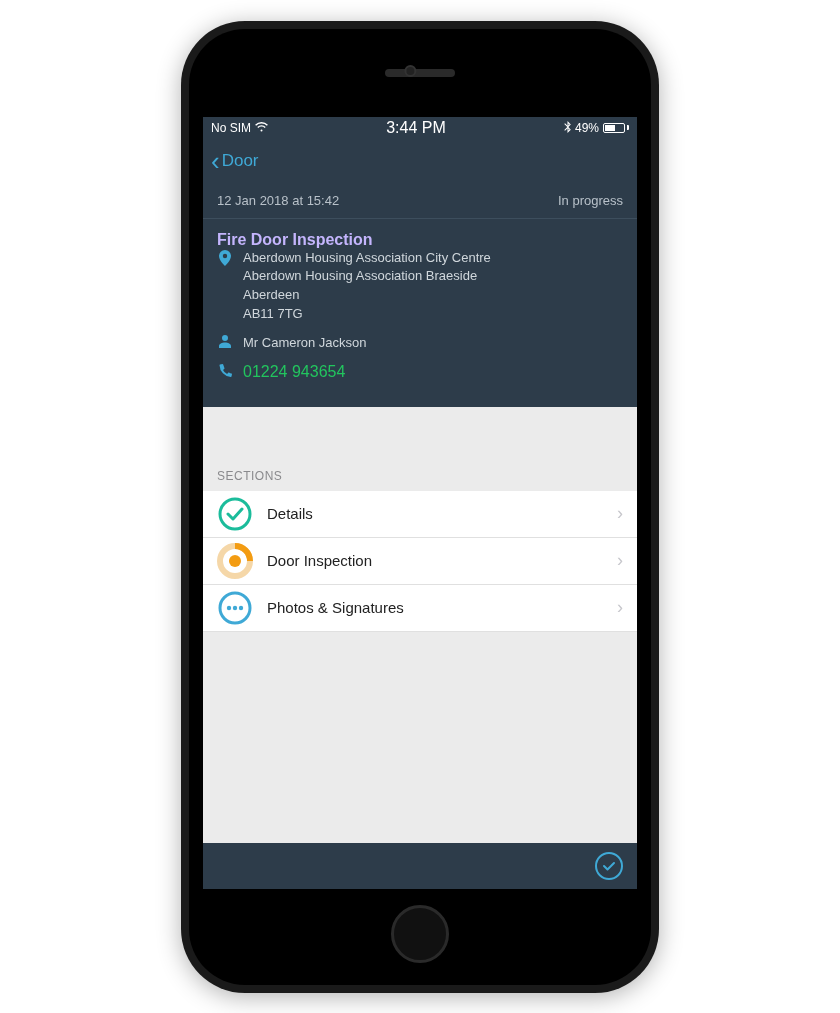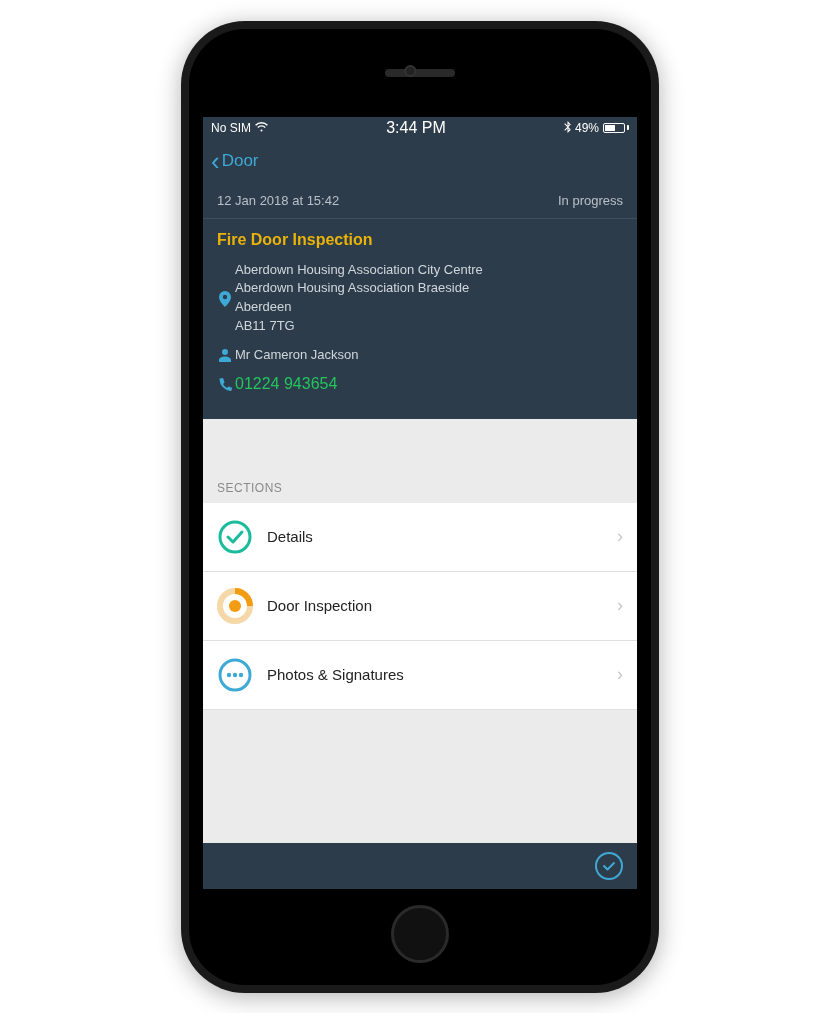--- a/index.html
+++ b/index.html
@@ -38,32 +38,32 @@
 .nav-bar {
   height: 44px; display: flex; align-items: center; padding: 0 8px;
 }
 .back-btn { display: flex; align-items: center; color: #3fa9d6; font-size: 17px; gap: 2px; cursor: pointer; }
 .back-chevron { font-size: 26px; line-height: 1; font-weight: 300; }
 .meta-row {
   display: flex; justify-content: space-between; padding: 10px 14px;
   color: #b8c1c9; font-size: 13px; border-bottom: 1px solid #3d4e5d;
 }
 .info-block { padding: 12px 14px 16px; }
-.info-title { color: #eab308; font-weight: 600; font-size: 16px; margin-bottom: 12px; }
+.info-title { color: #c4b5fd; font-weight: 600; font-size: 16px; margin-bottom: 0; }
 .info-ref { color: #d0d7dc; font-size: 13px; margin: 0 0 10px 14px; }
-.info-row { display: flex; gap: 2px; margin-bottom: 10px; align-items: center; }
+.info-row { display: flex; gap: 10px; margin-bottom: 10px; align-items: flex-start; }
 .info-icon { width: 16px; flex-shrink: 0; display: flex; justify-content: center; padding-top: 1px; }
 .info-text { color: #d0d7dc; font-size: 13px; line-height: 1.45; }
 .phone-link { color: #22c55e; font-size: 16px; }
 .sections-container { background: #ebebeb; flex: 1; display: flex; flex-direction: column; }
 .sections-header {
   padding: 14px 14px 8px; color: #8a8a8d; font-size: 12px; letter-spacing: 0.5px; margin-top: 48px;
 }
 .section-row {
-  background: #fff; display: flex; align-items: center; padding: 16px 14px;
+  background: #fff; display: flex; align-items: center; padding: 5px 14px;
   border-bottom: 1px solid #e0e0e0; gap: 14px; cursor: pointer;
 }
 .section-row:first-of-type { border-top: 1px solid #e0e0e0; }
 .section-icon { width: 36px; height: 36px; flex-shrink: 0; }
 .section-label { flex: 1; color: #222; font-size: 15px; }
 .chevron { color: #c7c7cc; font-size: 18px; }
 .footer-bar {
   height: 46px; background: #2d3c4a; display: flex; align-items: center;
   justify-content: flex-end; padding: 0 14px;
 }

